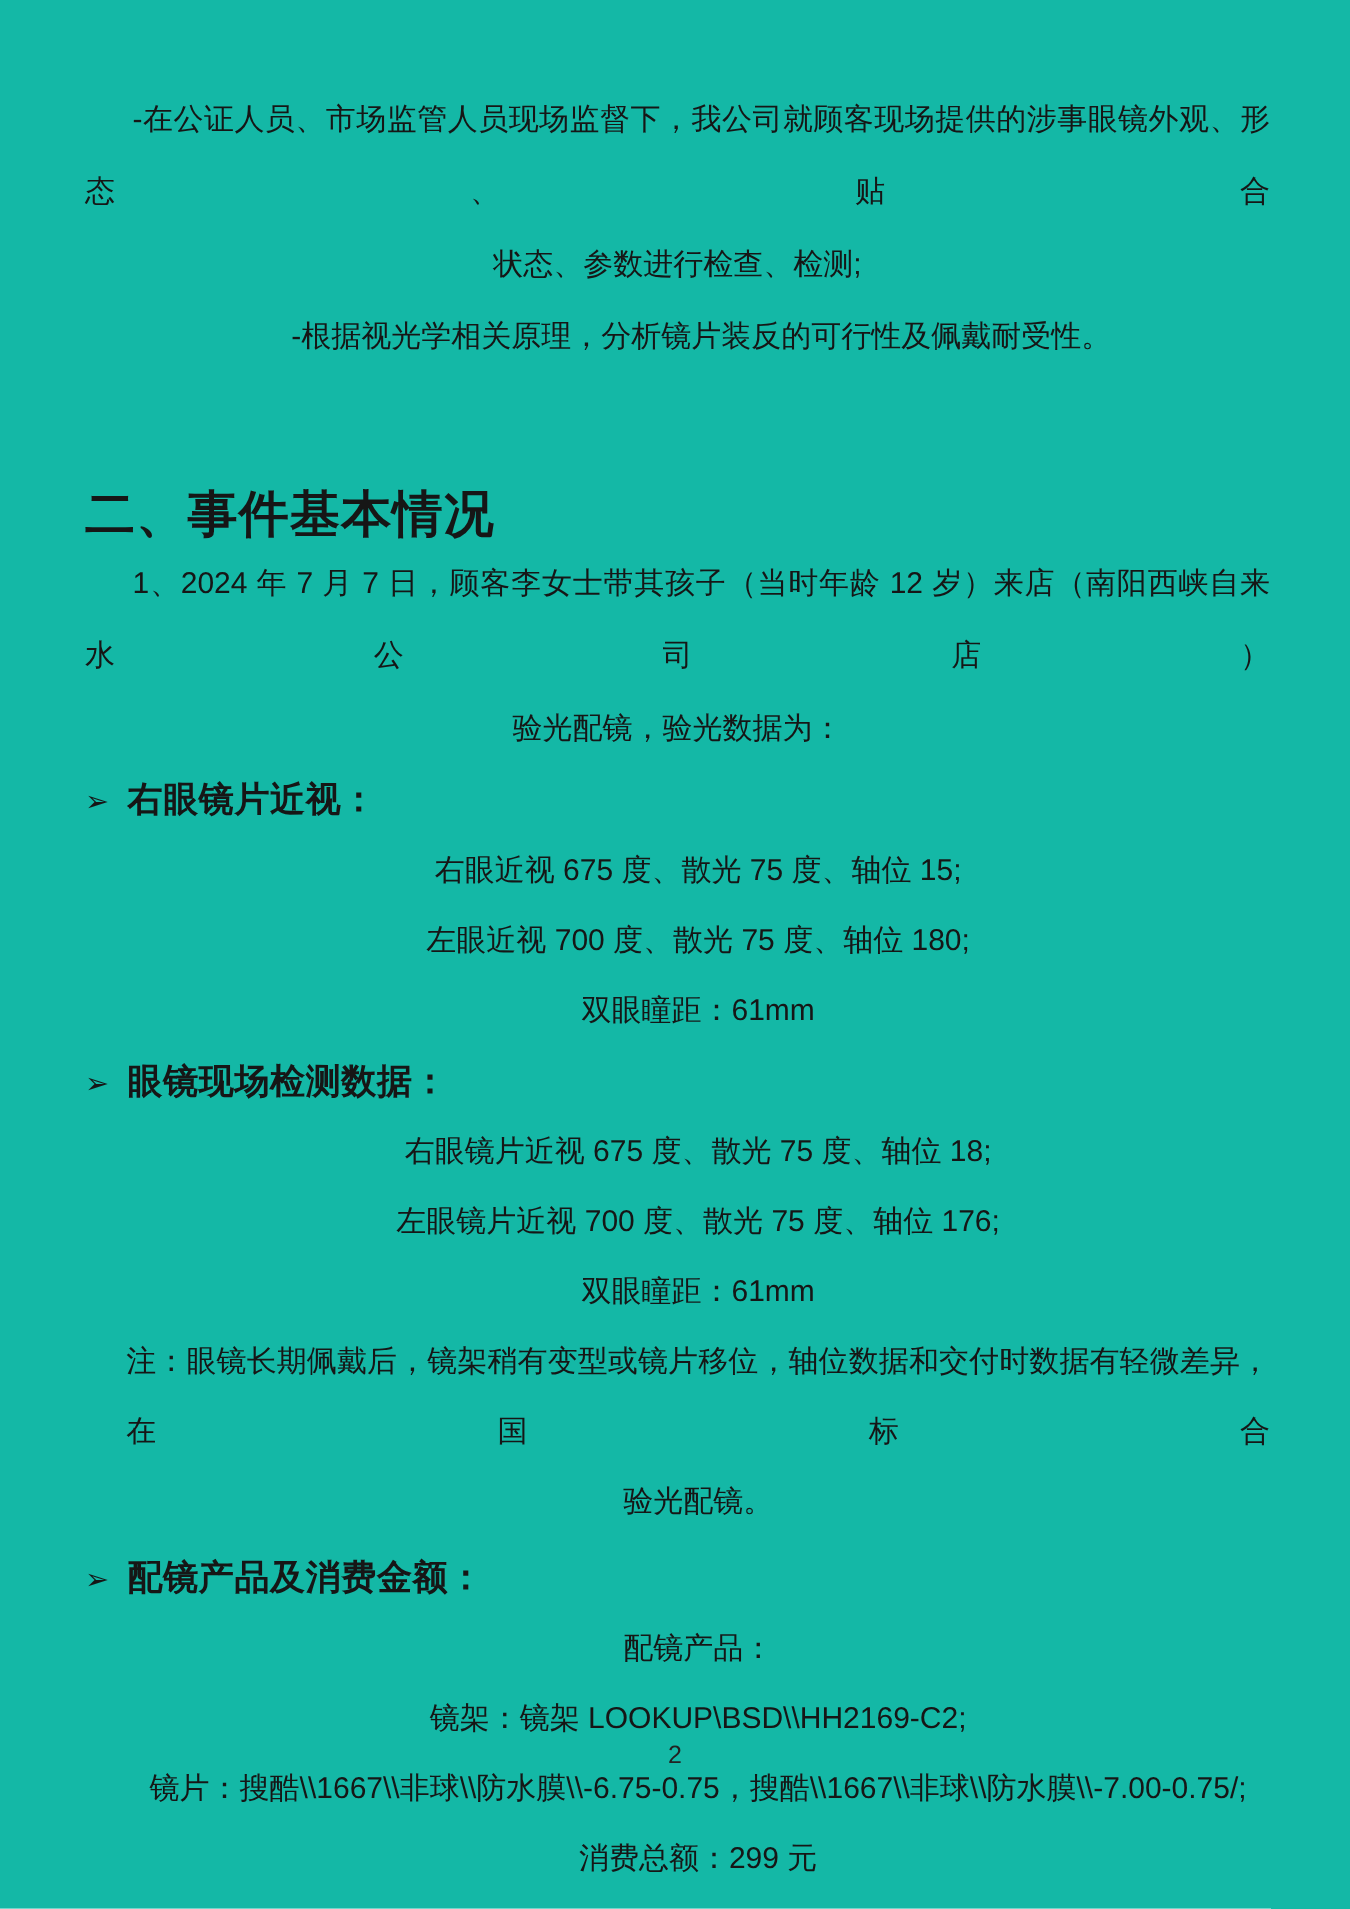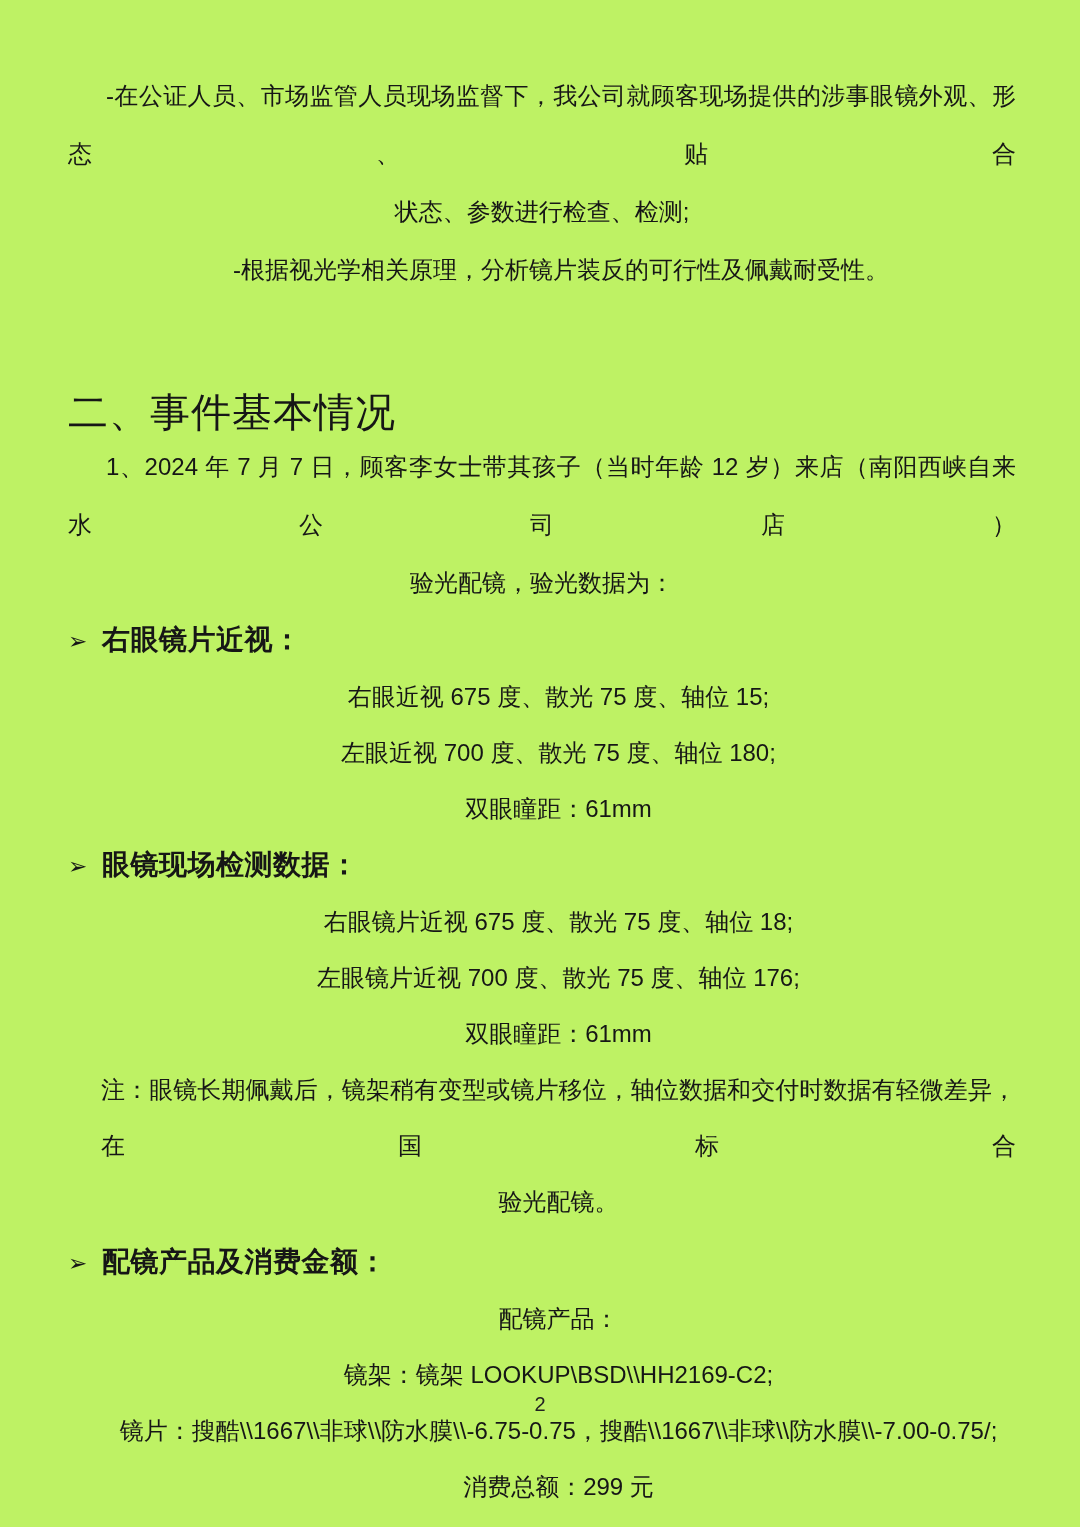--- a/index.html
+++ b/index.html
@@ -5,21 +5,21 @@
   html, body {
     margin: 0;
     padding: 0;
     background: #ffffff;
   }
   .page {
     position: relative;
     width: 1080px;
     height: 1527px;
     margin: 0 auto;
-    background: #bef264;
+    background: #14b8a6;
     box-sizing: border-box;
     padding: 0 64px 0 68px;
     font-family: "Liberation Sans", "DejaVu Sans", sans-serif;
     color: #161616;
     overflow: hidden;
   }
   .body {
     font-size: 24px;
     line-height: 58px;
     margin: 0;
@@ -28,21 +28,21 @@
   .indent { text-indent: 38px; }
   .stretch {
     text-align: justify;
     text-align-last: justify;
   }
   .intro { padding-top: 67px; }
   .doc-heading {
     margin: 87px 0 0 0;
     font-size: 40px;
     line-height: 52px;
-    font-weight: 400;
+    font-weight: 700;
     letter-spacing: 1px;
   }
   .event { margin: 0; }
   .sections {
     font-size: 24px;
     line-height: 56px;
   }
   .bullet-head {
     font-size: 28px;
     font-weight: 700;

